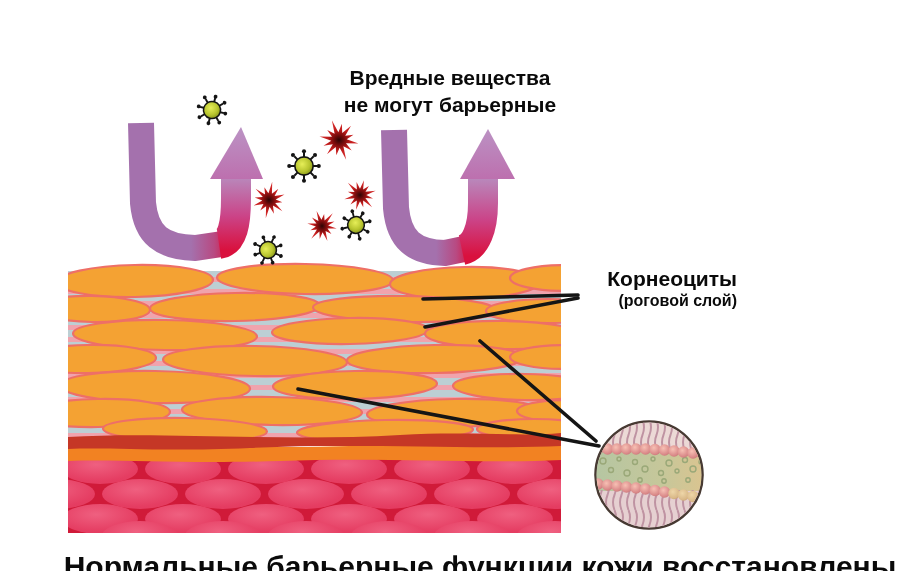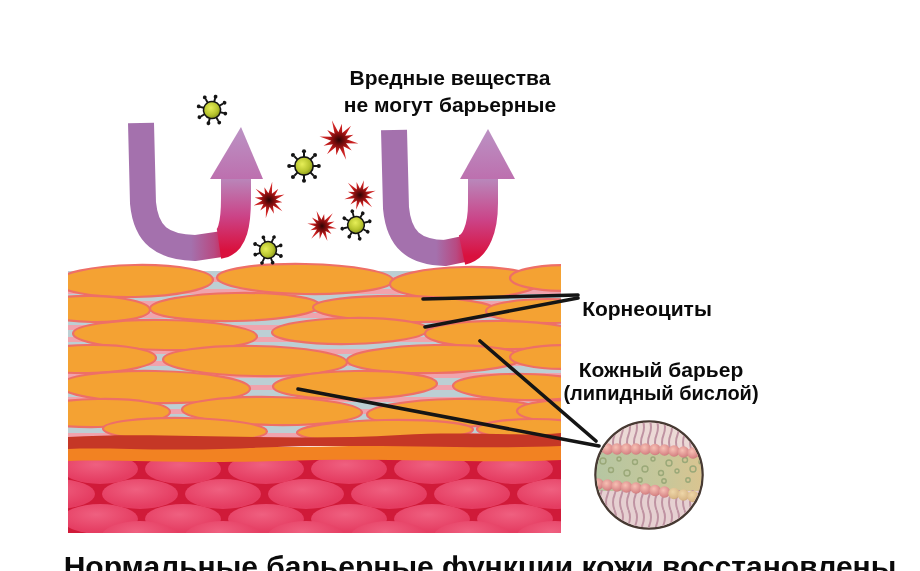--- a/index.html
+++ b/index.html
@@ -3,21 +3,21 @@
 <meta charset="utf-8">
 <style>
   html,body{margin:0;padding:0;background:#ffffff;}
   .canvas{
     position:relative;width:920px;height:571px;background:#ffffff;overflow:hidden;
     font-family:"Liberation Sans","DejaVu Sans",sans-serif;color:#000;margin-top:28px;
   }
   .layer{position:absolute;left:0;top:0;}
   .txt{position:absolute;font-weight:bold;color:#0a0a0a;}
   .top-caption{left:270px;top:36px;width:360px;text-align:center;font-size:21px;line-height:27px;}
-  .lbl-corneo{left:557px;top:269px;width:180px;text-align:center;}
+  .lbl-corneo{left:557px;top:239px;width:180px;text-align:right;}
   .lbl-corneo .t1{font-size:21px;line-height:24px;}
   .lbl-corneo .t2{font-size:16px;line-height:19px;}
   .lbl-barrier{left:561px;top:330px;width:200px;text-align:center;}
   .lbl-barrier .t1{font-size:21px;line-height:24px;}
   .lbl-barrier .t2{font-size:20px;line-height:23px;}
   .bottom-caption{left:20px;top:521px;width:920px;text-align:center;font-size:30px;line-height:35px;letter-spacing:0px;}
 </style>
 </head>
 <body>
 
@@ -282,22 +282,19 @@
     </g>
   </svg>
 
   <div class="txt top-caption">
     <div>Вредные вещества</div>
     <div>не могут барьерные</div>
   </div>
 
   <div class="txt lbl-corneo">
     <div class="t1">Корнеоциты</div>
+    <div class="t2">(роговой слой)</div>
   </div>
 
-  <div class="txt lbl-barrier">
-    <div class="t1">Кожный барьер</div>
-    <div class="t2">(липидный бислой)</div>
-  </div>
 
   <div class="txt bottom-caption">Нормальные барьерные функции кожи восстановлены</div>
 
 </div>
 
 </body></html>

